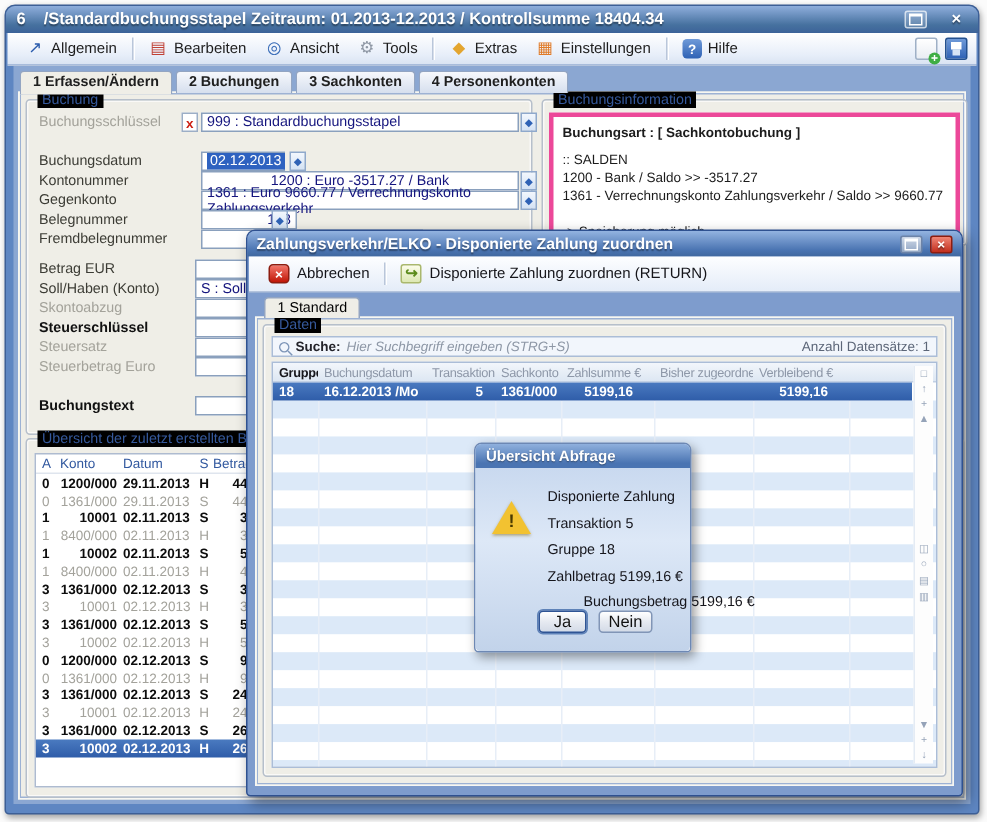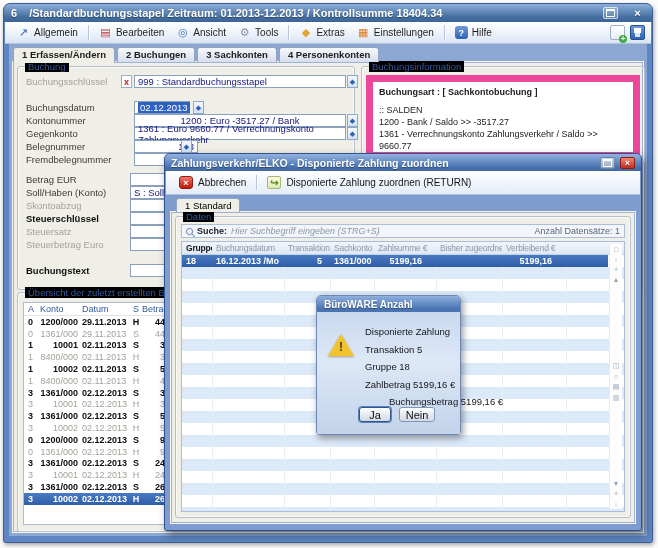--- a/index.html
+++ b/index.html
@@ -61,21 +61,21 @@
     display:flex; align-items:center; padding:0 3px; color:#15157e; }
   .fbox.center { justify-content:center; } .fbox.right { justify-content:flex-end; }
   .spin { position:absolute; width:11px; height:13px; background:linear-gradient(#f2f7fd,#d4e2f4);
     border:1px solid #8fa9cc; color:#2f62b5; font-size:7px; display:flex; align-items:center; justify-content:center; }
   .xbtn { position:absolute; width:11px; height:13px; background:#fff; border:1px solid #9caec6; color:#cc1f12;
     font-weight:bold; font-size:9px; display:flex; align-items:center; justify-content:center; }
   .sel-text { background:#2e62c0; color:#fff; padding:0 2px; }
 
   
   #group-info { left:348px; top:4px; width:284px; height:98px; }
-  #info-inner { position:absolute; left:4px; right:4px; top:8px; bottom:4px; background:#fff; border:7px solid #ec4899;
+  #info-inner { position:absolute; left:4px; right:4px; top:8px; bottom:4px; background:#fff; border:3px solid #ec4899;
     padding:4px 6px; font-size:9px; color:#1c1c1c; line-height:12px; }
   #info-headline { font-weight:bold; margin-bottom:6px; }
 
   
   #group-ueb { left:4px; top:230px; width:626px; height:240px; }
   #ueb-panel { position:absolute; left:5px; top:9px; right:6px; bottom:6px; background:#fff; border:1px solid #aebbd0; }
   .u-row { display:flex; height:11.8px; align-items:center; font-size:9px; color:#2c2c26; padding-left:4px; }
   .u-head { height:13px; color:#31589f; border-bottom:1px solid #dfe5ee; }
   .uc-a { width:8px; text-align:left; }
   .uc-konto { width:42px; text-align:right; }
@@ -508,21 +508,21 @@
                   <span>▼</span>
                   <span>+</span>
                   <span>↓</span>
                 </div>
               </div>
           </div>
         </div>
       </div>
 
       <div id="modal" style="top:100px;">
-        <div id="modal-title">BüroWARE Anzahl</div>
+        <div id="modal-title">Übersicht Abfrage</div>
         <div id="modal-body">
           <div id="warn">
             <span class="tri"></span>
               <span class="ex">!</span>
           </div>
           <div id="modal-lines">
               <span class="m-line" style="top: 14px;">Disponierte Zahlung</span>
               <span class="m-line" style="top: 31.5px;">Transaktion 5</span>
               <span class="m-line" style="top: 49px;">Gruppe 18</span>
               <span class="m-line" style="top: 66.5px;">Zahlbetrag 5199,16 €</span>

